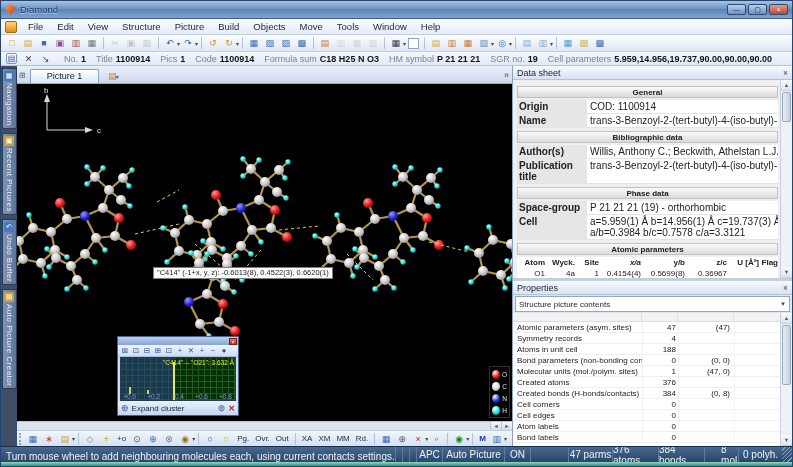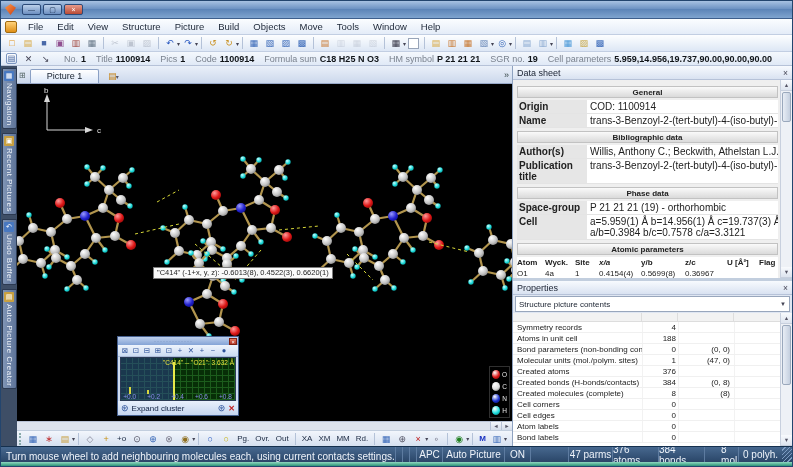--- a/index.html
+++ b/index.html
@@ -101,21 +101,21 @@
     border-bottom:1px solid #b6c2d8;font-size:9px;color:#202838;padding:0 4px;}
   .panel-h .px{margin-left:auto;color:#445;font-size:8.5px;}
   .ds-body{height:198px;display:flex;background:#efefef;overflow:hidden;}
   .ds-inner{flex:1;padding:3px 2px 0 4px;overflow:hidden;}
   .sec-h{height:12px;background:linear-gradient(#fafafa,#dadada);border:1px solid #c2c2c2;
     text-align:center;font-weight:bold;font-size:8px;line-height:11px;margin:3px 0 2px;}
   .kv{display:flex;font-size:10px;border-bottom:1px solid #e4e4e4;background:#fff;}
   .kv .k{width:70px;background:#e6e6e6;font-weight:bold;padding:1px 2px;flex-shrink:0;}
   .kv .v{flex:1;padding:1px 3px;white-space:nowrap;overflow:hidden;}
   .at-row{display:flex;font-size:8px;background:#fff;}
-  .at-row span{padding:1px 0;text-align:left;overflow:hidden;white-space:nowrap;}
+  .at-row span{padding:1px 0;text-align:right;overflow:hidden;white-space:nowrap;}
   .at-head span{font-weight:bold;}
   .vscroll{width:12px;background:#eef1f6;border-left:1px solid #c8d0de;display:flex;flex-direction:column;}
   .vs-btn{height:11px;font-size:5.5px;text-align:center;line-height:11px;color:#556;
     background:linear-gradient(#f8fafd,#dde4ef);border-bottom:1px solid #c8d0de;}
   .vs-thumb{height:30px;margin:1px;background:linear-gradient(to right,#e8edf5,#c4cfdf);border:1px solid #9aa8bc;border-radius:2px;}
   .vs-fill{flex:1;}
   .splitter{height:3px;background:#c2cede;}
   .prop-body{flex:1;display:flex;flex-direction:column;overflow:hidden;}
   .prop-sel{height:16px;margin:1px 2px;background:#fff;border:1px solid #98a6bc;display:flex;
     align-items:center;font-size:8px;padding:0 3px;color:#1a2230;}
@@ -139,20 +139,21 @@
     repeating-linear-gradient(135deg,transparent 0 2px,#7e9cc2 2px 3px);}
   .sliver{height:4px;background:linear-gradient(#8fd8c0,#2a9478);}
 </style>
 </head>
 <body>
 
 <div id="app">
 
   <div class="titlebar">
     <div class="gem"></div>
+    <div class="ttl">Diamond</div>
     <div class="winbtn">—</div>
     <div class="winbtn">▢</div>
     <div class="winbtn close">×</div>
   </div>
 
   <div class="menubar">
     <div class="mico"></div>
     <div id="menu-items" style="display:flex;">
         <span class="menu-item">File</span>
         <span class="menu-item">Edit</span>
@@ -874,20 +875,26 @@
           <span class="car">▼</span>
         </div>
         <div class="prop-table">
           <div class="pt-inner" id="prop-rows">
             <div class="pt-blank">
               <i style="flex:1"></i>
                 <i style="width:36px"></i>
                 <i style="width:56px"></i>
                 <i style="width:46px;border-right:none"></i>
             </div>
+          <div class="prow">
+                <span class="pl">Atomic parameters (asym. sites)</span>
+                <span class="pv">47</span>
+                <span class="pe">(47)</span>
+                <span class="pb"></span>
+              </div>
               <div class="prow">
                 <span class="pl">Symmetry records</span>
                 <span class="pv">4</span>
                 <span class="pe"></span>
                 <span class="pb"></span>
               </div>
               <div class="prow">
                 <span class="pl">Atoms in unit cell</span>
                 <span class="pv">188</span>
                 <span class="pe"></span>
@@ -908,26 +915,20 @@
               <div class="prow">
                 <span class="pl">Created atoms</span>
                 <span class="pv">376</span>
                 <span class="pe"></span>
                 <span class="pb"></span>
               </div>
               <div class="prow">
                 <span class="pl">Created bonds (H-bonds/contacts)</span>
                 <span class="pv">384</span>
                 <span class="pe">(0, 8)</span>
-                <span class="pb"></span>
-              </div>
-              <div class="prow">
-                <span class="pl">Created molecules (complete)</span>
-                <span class="pv">8</span>
-                <span class="pe">(8)</span>
                 <span class="pb"></span>
               </div>
               <div class="prow">
                 <span class="pl">Cell corners</span>
                 <span class="pv">0</span>
                 <span class="pe"></span>
                 <span class="pb"></span>
               </div>
               <div class="prow">
                 <span class="pl">Cell edges</span>

